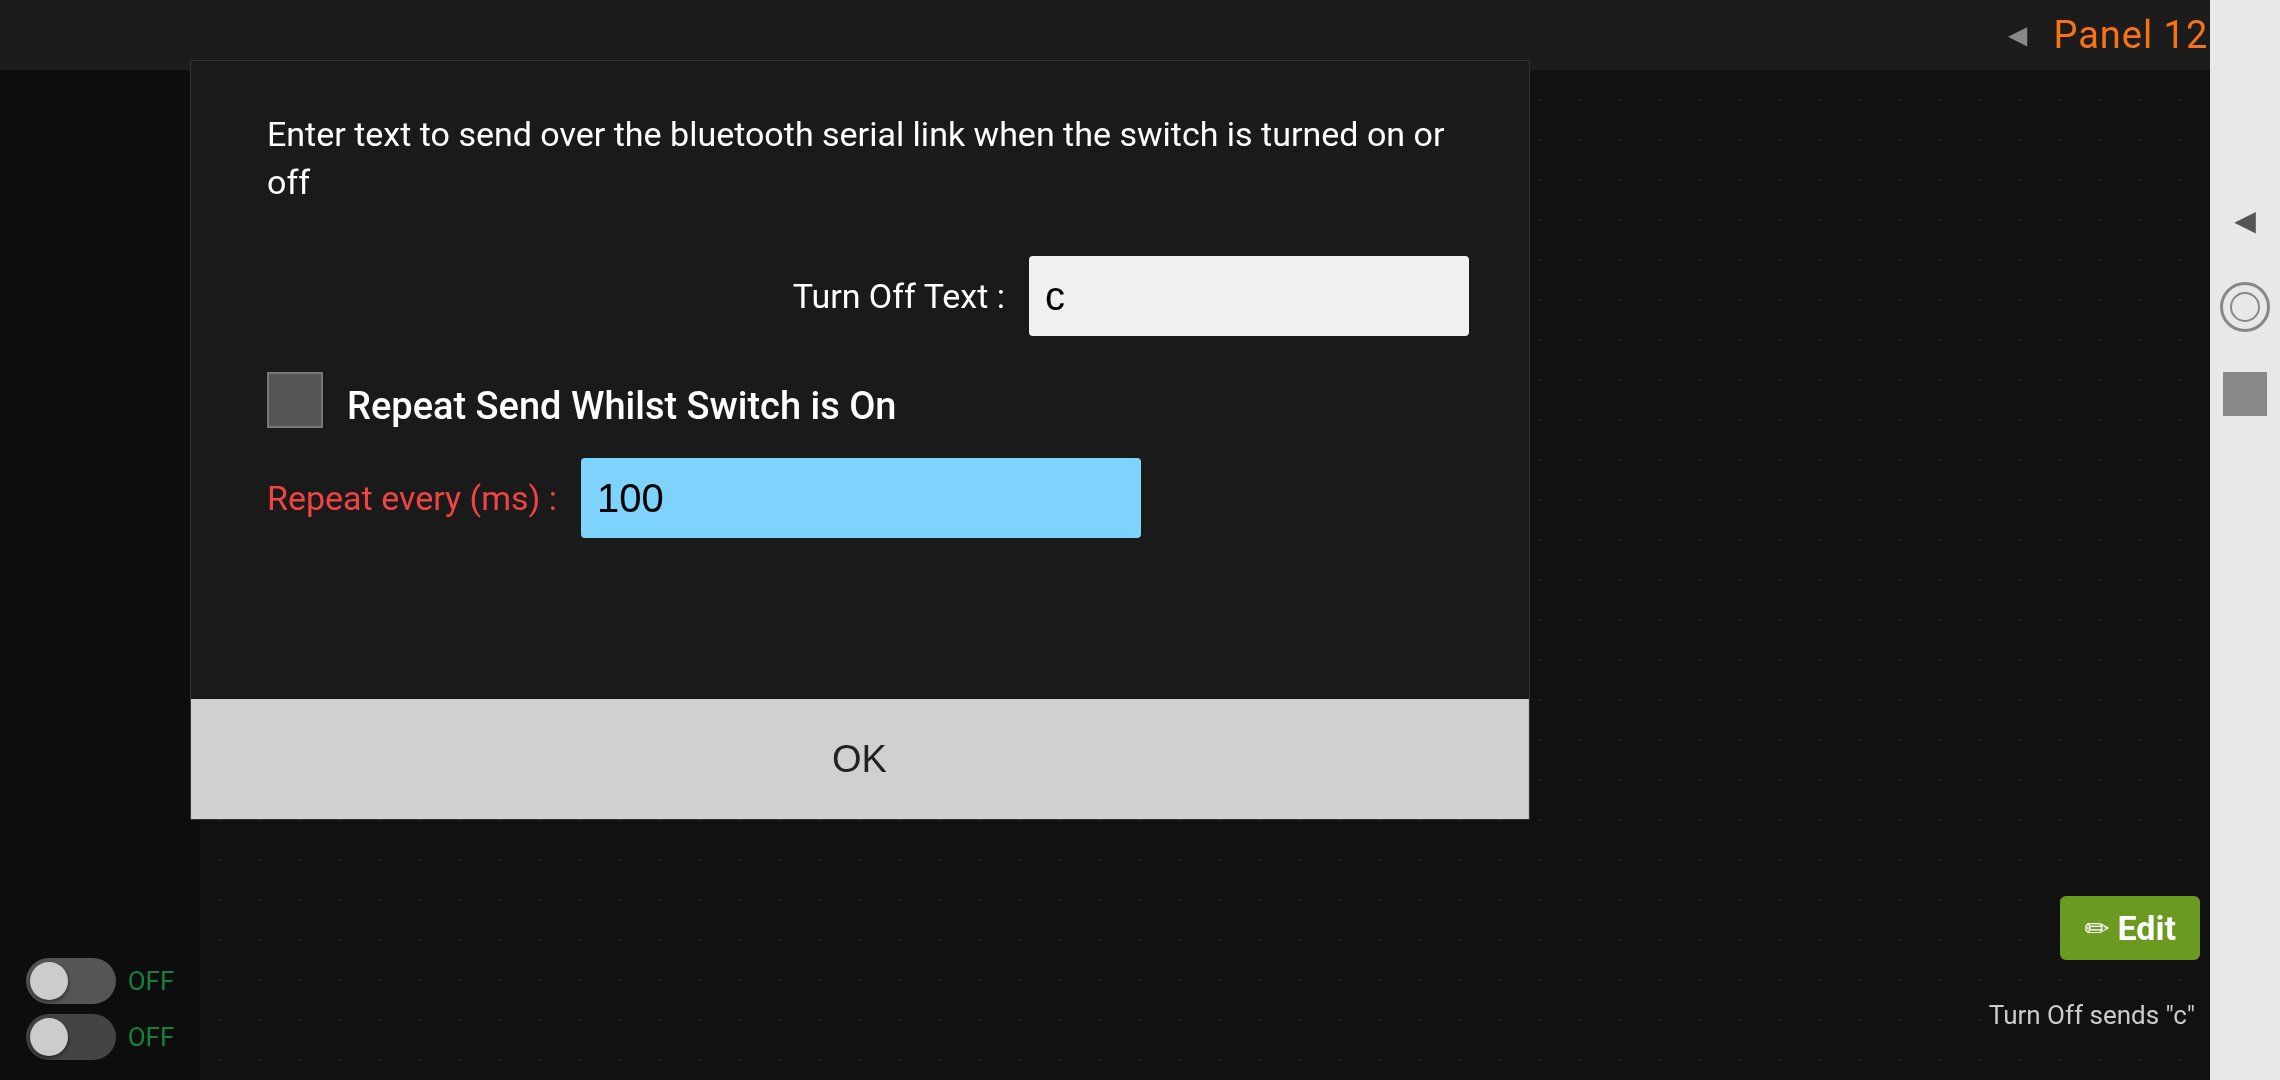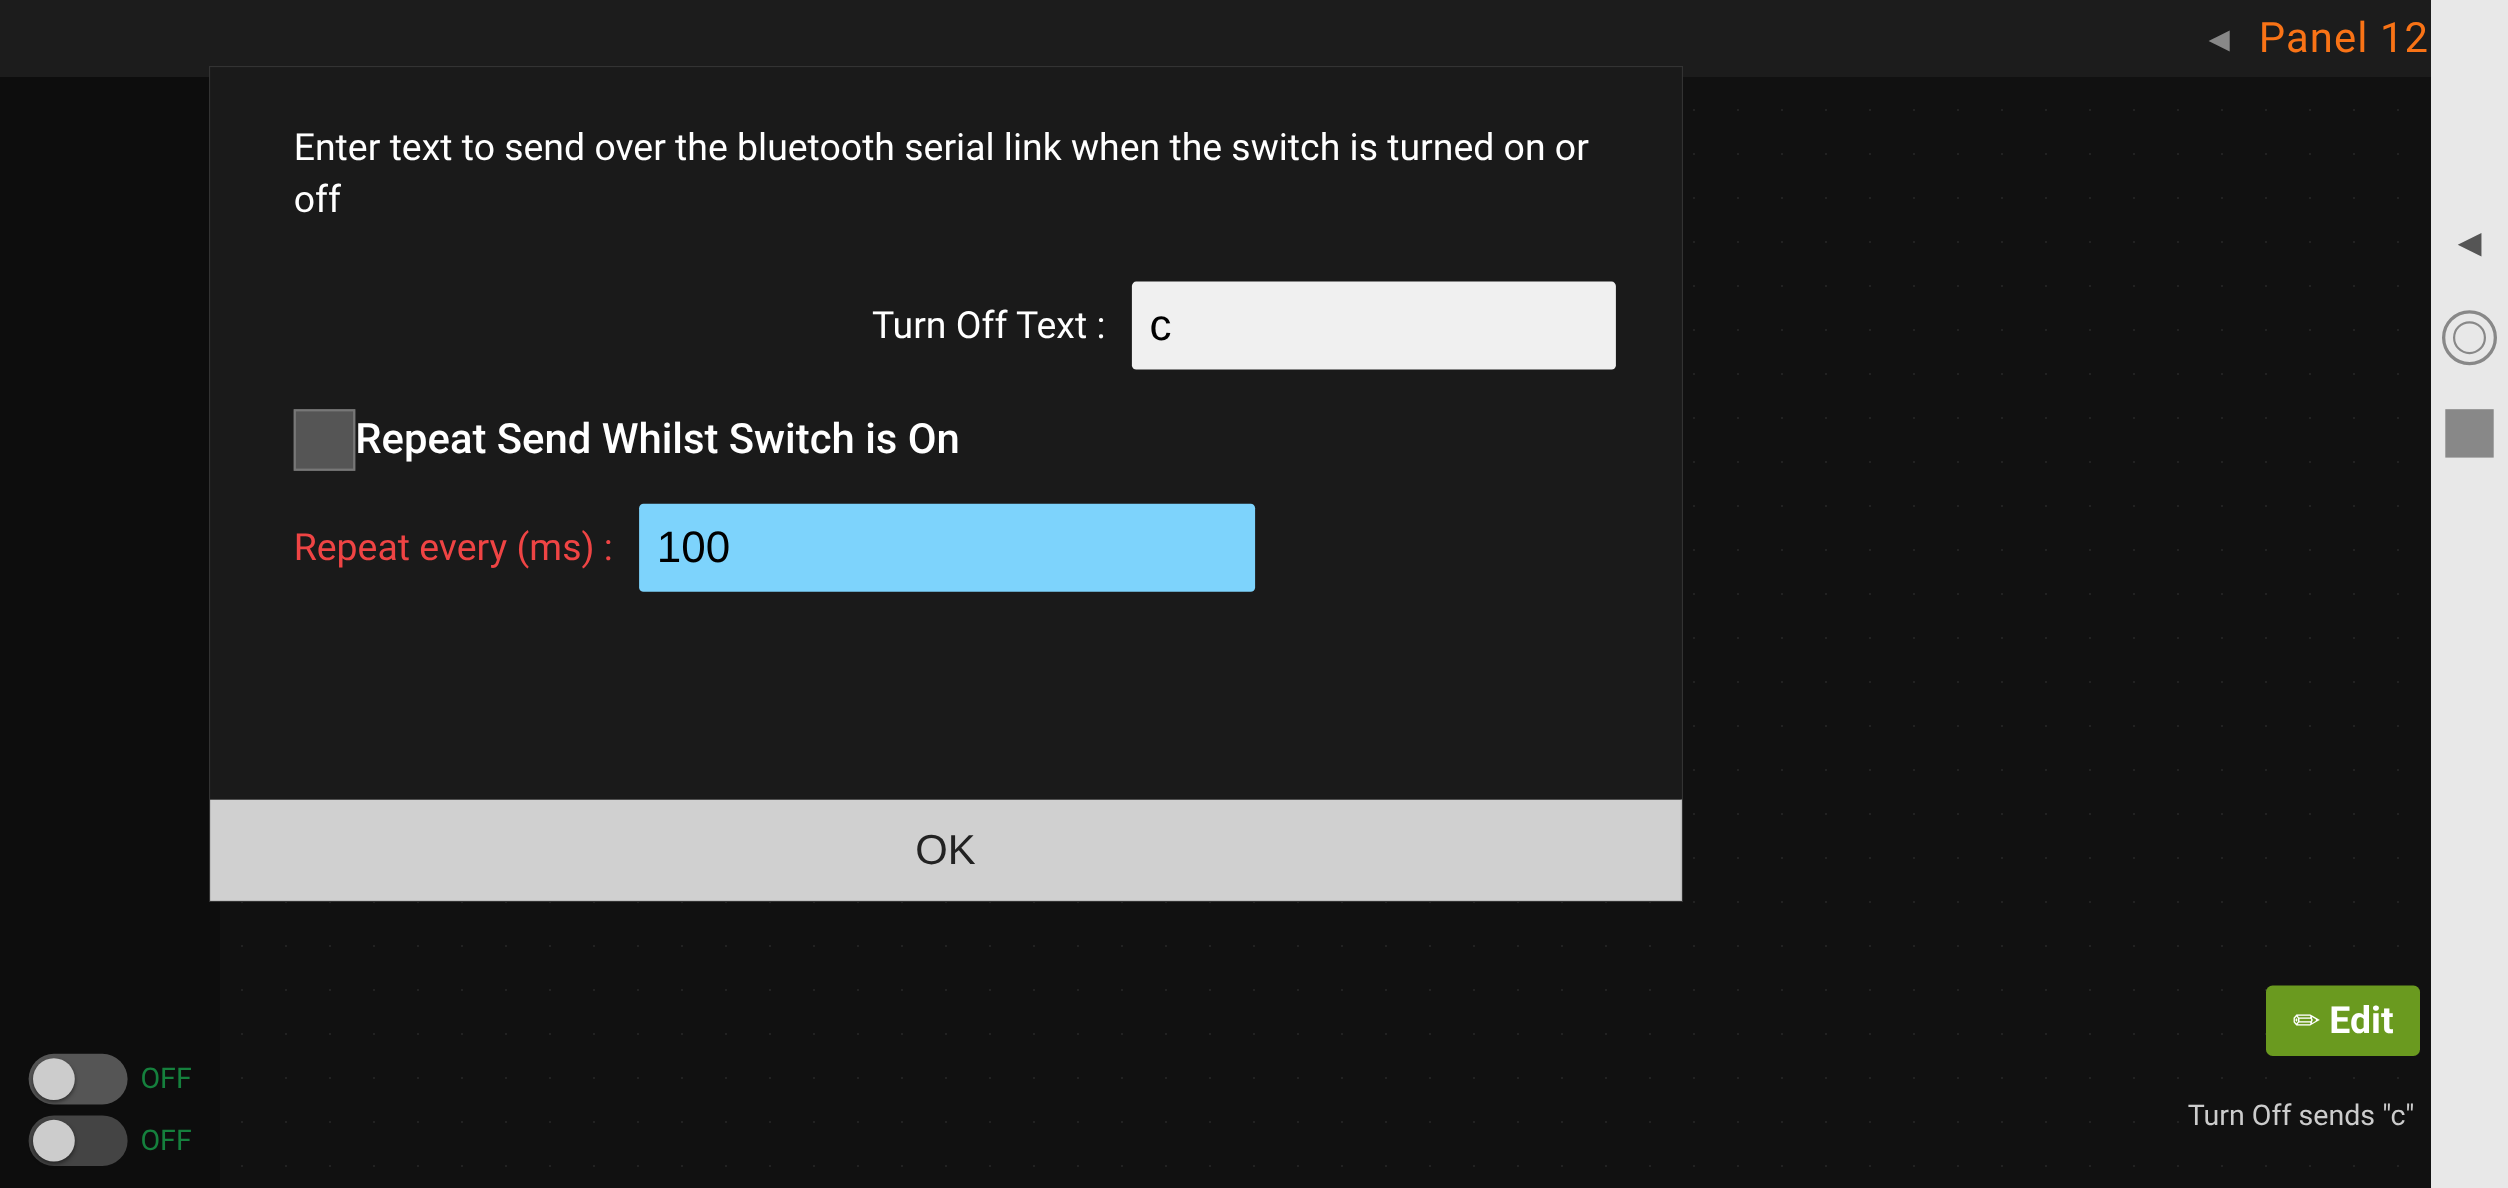--- a/index.html
+++ b/index.html
@@ -223,21 +223,22 @@
     }
 
     .form-input.active-input {
       border: 4px solid #e8851a;
       outline: none;
     }
 
     
     .checkbox-row {
       display: flex;
-      align-items: center;
+      align-items: flex-end;
+      gap: 24px;
       margin-top: 36px;
       margin-bottom: 30px;
     }
 
     .checkbox-box {
       width: 56px;
       height: 56px;
       background: #555;
       border: 2px solid #777;
       flex-shrink: 0;
@@ -273,21 +274,21 @@
       padding: 0 16px;
       color: #000;
     }
 
     
     .dialog-footer {
       position: absolute;
       bottom: 0;
       left: 0;
       width: 100%;
-      height: 92px;
+      height: 120px;
       background: #d0d0d0;
       display: flex;
     }
 
     .dialog-btn {
       flex: 1;
       display: flex;
       align-items: center;
       justify-content: center;
       cursor: pointer;

